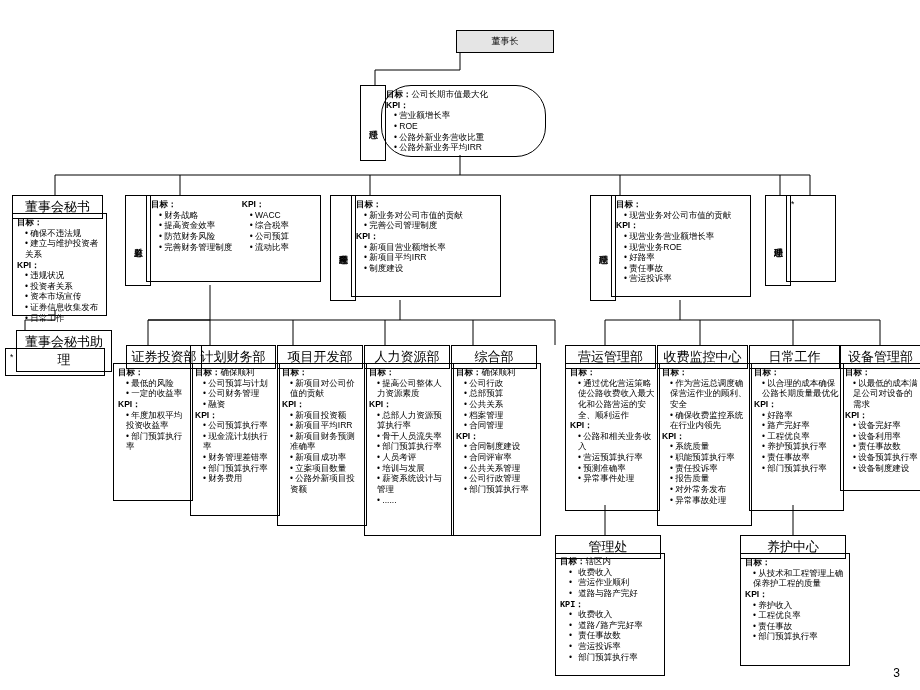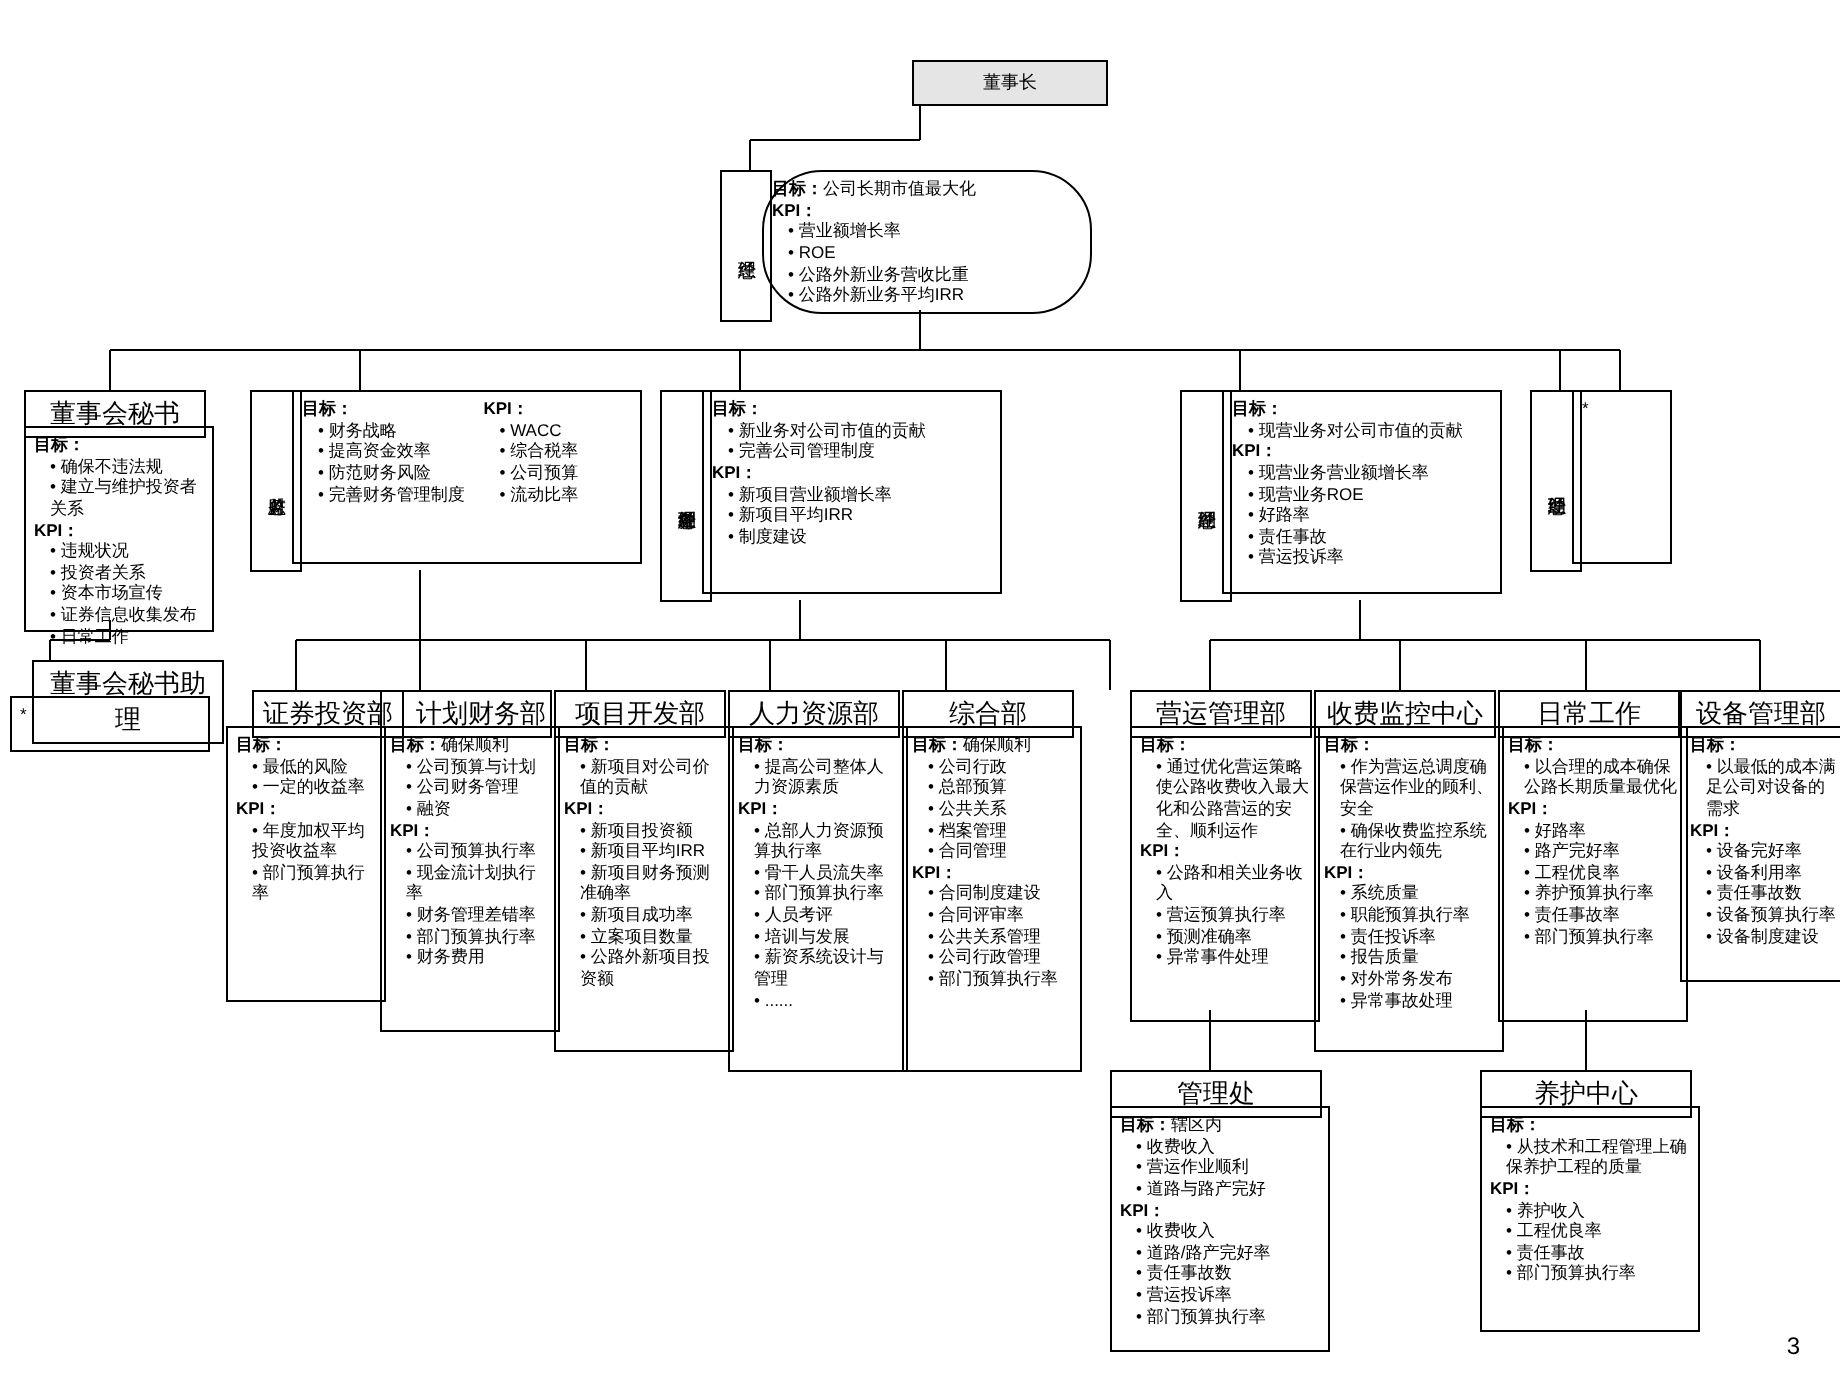--- a/index.html
+++ b/index.html
@@ -225,21 +225,21 @@
   <b>目标：</b><ul id="d1-goals">
       <li>最低的风险</li>
       <li>一定的收益率</li>
     </ul>
   <b>KPI：</b><ul id="d1-kpis">
       <li>年度加权平均投资收益率</li>
       <li>部门预算执行率</li>
     </ul>
 </div>
 
-<div class="dept-title" style="left:190px; top:345px; width:80px;text-align:right;"><span>计划财务部</span></div>
+<div class="dept-title" style="left:190px; top:345px; width:80px;"><span>计划财务部</span></div>
 <div class="content-box" style="left:190px; top:363px; width:80px; height:145px;">
   <b>目标：</b><span>确保顺利</span><ul id="d2-goals">
       <li>公司预算与计划</li>
       <li>公司财务管理</li>
       <li>融资</li>
     </ul>
   <b>KPI：</b><ul id="d2-kpis">
       <li>公司预算执行率</li>
       <li>现金流计划执行率</li>
       <li>财务管理差错率</li>
@@ -349,21 +349,21 @@
   <b>KPI：</b><ul id="d9-kpis">
       <li>设备完好率</li>
       <li>设备利用率</li>
       <li>责任事故数</li>
       <li>设备预算执行率</li>
       <li>设备制度建设</li>
     </ul>
 </div>
 
 <div class="dept-title" style="left:555px; top:535px; width:100px;"><span>管理处</span></div>
-<div class="content-box" style="left:555px; top:553px; width:100px; height:115px;">
+<div class="content-box" style="left:555px; top:553px; width:100px; height:115px;font-family:Liberation Mono, monospace;">
   <b>目标：</b><span>辖区内</span><ul id="mgmt-goals">
       <li>收费收入</li>
       <li>营运作业顺利</li>
       <li>道路与路产完好</li>
     </ul>
   <b>KPI：</b><ul id="mgmt-kpis">
       <li>收费收入</li>
       <li>道路/路产完好率</li>
       <li>责任事故数</li>
       <li>营运投诉率</li>

